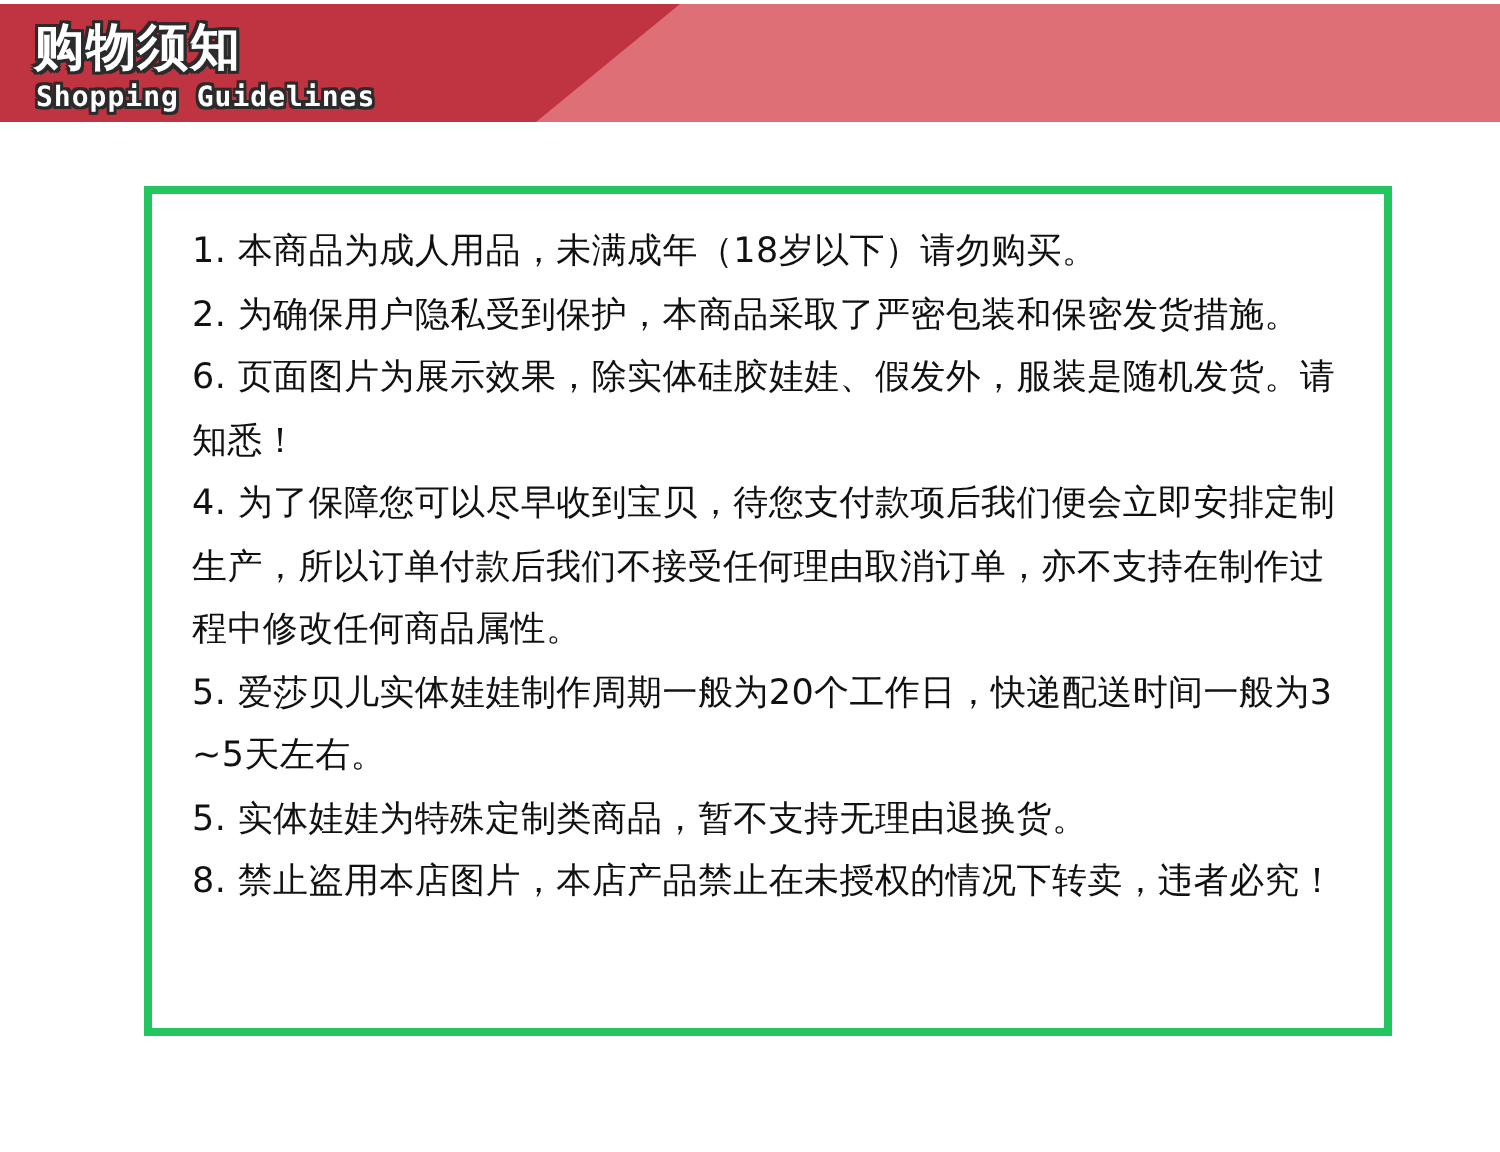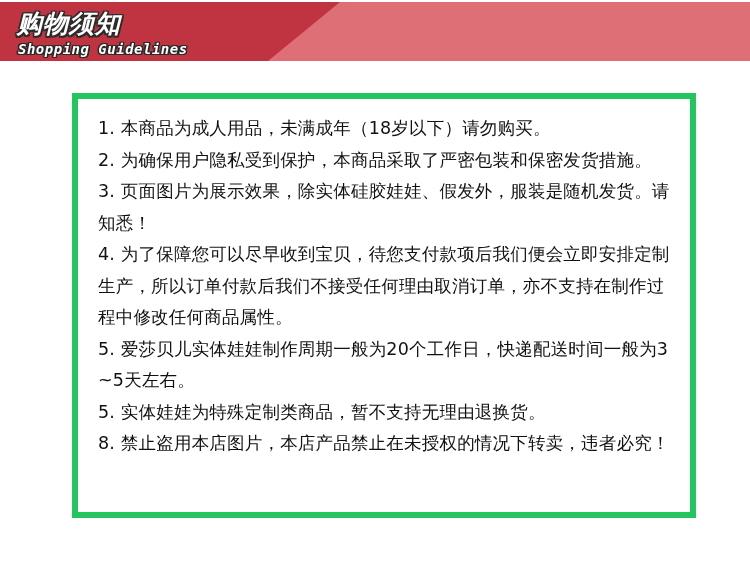--- a/index.html
+++ b/index.html
@@ -21,21 +21,20 @@
 
   
   .banner {
     position: absolute;
     left: 0;
     top: 2px;
     width: 750px;
     height: 59px;
     background: #df6f76;
     overflow: hidden;
-    font-style: italic;
   }
 
   .banner-dark {
     position: absolute;
     left: 0;
     top: 0;
     width: 420px;
     height: 59px;
     background: #c03340;
     clip-path: polygon(0 0, 340px 0, 268px 59px, 0 59px);
@@ -84,21 +83,21 @@
     white-space: nowrap;
   }
 
   
   .notice-box {
     position: absolute;
     left: 72px;
     top: 93px;
     width: 624px;
     height: 425px;
-    border: 6px solid #22c55e;
+    border: 4px solid #22c55e;
     background: #ffffff;
     padding: 14px 16px 0 20px;
   }
 
   .notice-list {
     list-style: none;
   }
 
   .notice-item {
     font-size: 17.5px;
@@ -118,21 +117,21 @@
   <div class="banner">
     <div class="banner-dark"></div>
     <div class="banner-title">购物须知</div>
     <div class="banner-subtitle">Shopping Guidelines</div>
   </div>
 
   <div class="notice-box">
     <ul class="notice-list">
       <li class="notice-item">1. 本商品为成人用品，未满成年（18岁以下）请勿购买。</li>
       <li class="notice-item">2. 为确保用户隐私受到保护，本商品采取了严密包装和保密发货措施。</li>
-      <li class="notice-item">3. 页面图片为展示效果，除实体硅胶娃娃、假发外，服装是随机发货。请知悉！</li>
+      <li class="notice-item">6. 页面图片为展示效果，除实体硅胶娃娃、假发外，服装是随机发货。请知悉！</li>
       <li class="notice-item">4. 为了保障您可以尽早收到宝贝，待您支付款项后我们便会立即安排定制生产，所以订单付款后我们不接受任何理由取消订单，亦不支持在制作过程中修改任何商品属性。</li>
       <li class="notice-item">5. 爱莎贝儿实体娃娃制作周期一般为20个工作日，快递配送时间一般为3~5天左右。</li>
       <li class="notice-item">5. 实体娃娃为特殊定制类商品，暂不支持无理由退换货。</li>
       <li class="notice-item">8. 禁止盗用本店图片，本店产品禁止在未授权的情况下转卖，违者必究！</li>
     </ul>
   </div>
 
 </div>
 
 </body></html>

